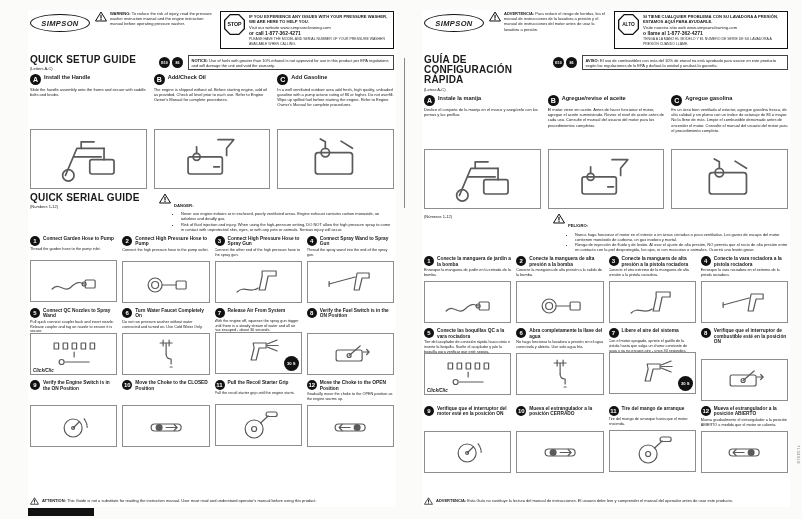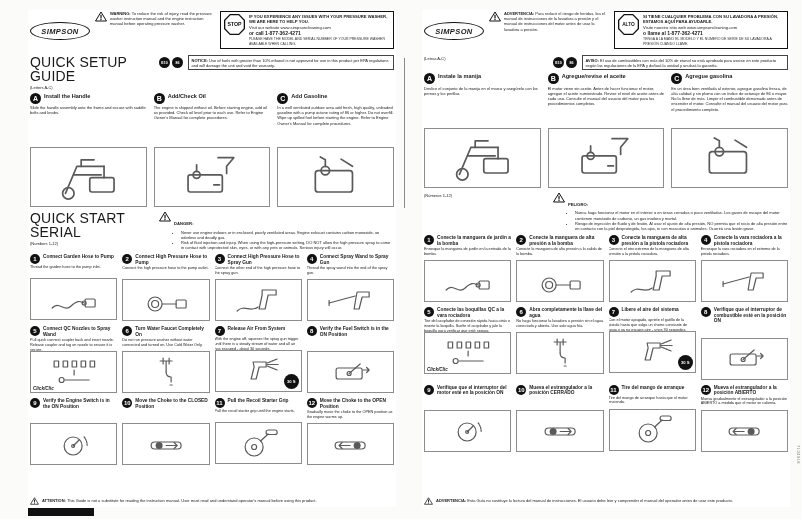--- a/index.html
+++ b/index.html
@@ -20,40 +20,40 @@
   .page {
     flex:0 0 368px;
     background:#fff;
     display:flex; flex-direction:column;
     position:relative;
     padding:1px 2px;
   }
   
   .page-header { display:flex; align-items:flex-start; gap:5px; height:40px; }
   .logo {
-    width:60px; height:18px; flex:none; margin-top:11px;
+    width:60px; height:18px; flex:none; margin-top:3px;
     border:1.5px solid #111; border-radius:50%;
     display:flex; align-items:center; justify-content:center;
     font-weight:bold; font-style:italic; font-size:7.5px; letter-spacing:0.4px;
   }
   .warn-block { display:flex; gap:3px; width:120px; flex:none; }
   .tri-icon { width:12px; height:11px; flex:none; }
   .tri-icon.small { width:9px; height:8px; }
   .tiny { font-size:4px; line-height:1.3; }
   .help-box { border:1px solid #111; flex:1; display:flex; gap:4px; padding:2px 3px; }
   .oct-icon { width:21px; height:21px; flex:none; }
   .help-text { flex:1; }
   .help-head { font-size:4.2px; font-weight:bold; line-height:1.25; }
   .help-line { font-size:4.2px; line-height:1.3; }
   .help-line.phone { font-weight:bold; font-size:5px; }
   .help-note { font-size:3.5px; color:#333; margin-top:1px; line-height:1.2; }
   
   .sec-head { display:flex; align-items:flex-start; gap:5px; margin-top:4px; }
   .sec-title { width:124px; flex:none; }
-  .sec-title h2 { font-size:14px; font-weight:normal; line-height:1.02; letter-spacing:0.2px; }
+  .sec-title h2 { font-size:10px; font-weight:bold; line-height:1.02; letter-spacing:0.2px; }
   .sub { font-size:4px; display:block; margin-top:1px; }
   .badges { display:flex; gap:2px; margin-top:2px; flex:none; }
   .badge {
     width:11px; height:11px; border-radius:50%; background:#111; color:#fff;
     font-size:3.6px; font-weight:bold; display:flex; align-items:center; justify-content:center;
   }
   .notice { border:0.5px solid #444; padding:1.5px 2.5px; font-size:4px; line-height:1.3; flex:1; }
   .danger-block { flex:1; display:flex; gap:3px; }
   .danger-text b { font-size:4.2px; }
   .danger-text ul { list-style:disc; padding-left:7px; font-size:4px; line-height:1.3; margin-top:0.5px; }
@@ -269,21 +269,21 @@
             <svg class="fig-svg">
               <use href="#sym-fuel"></use>
             </svg>
           </div>
         </div>
 
     </div>
 
     <div class="sec-head">
       <div class="sec-title">
-        <h2>QUICK START SERIAL</h2>
+        <h2>QUICK SERIAL GUIDE</h2>
         <span class="sub">(Numbers 1-12)</span>
       </div>
       <div class="danger-block">
         <svg class="tri-icon">
             <use href="#sym-tri"></use>
           </svg>
         <div class="danger-text">
           <b>DANGER:</b>
           <ul>
             <li>Never use engine indoors or in enclosed, poorly ventilated areas. Engine exhaust contains carbon monoxide, an odorless and deadly gas.</li>
@@ -493,20 +493,21 @@
           <p class="help-head">SI TIENE CUALQUIER PROBLEMA CON SU LAVADORA A PRESIÓN, ESTAMOS AQUÍ PARA AYUDARLE.</p>
           <p class="help-line">Visite nuestro sitio web www.simpsoncleaning.com</p>
           <p class="help-line phone">o llame al 1-877-362-4271</p>
           <p class="help-note">TENGA A LA MANO EL MODELO Y EL NÚMERO DE SERIE DE SU LAVADORA A PRESIÓN CUANDO LLAME.</p>
         </div>
       </div>
     </header>
 
     <div class="sec-head">
       <div class="sec-title">
+        <h2>GUÍA DE CONFIGURACIÓN RÁPIDA</h2>
         <span class="sub">(Letras A-C)</span>
       </div>
       <div class="badges">
         <span class="badge">E10</span>
         <span class="badge">86</span>
       </div>
       <p class="notice"><b>AVISO:</b> <span>El uso de combustibles con más del 10% de etanol no está aprobado para usarse en este producto según las regulaciones de la EPA y dañará la unidad y anulará la garantía.</span></p>
     </div>
 
     <div class="setup-grid">

